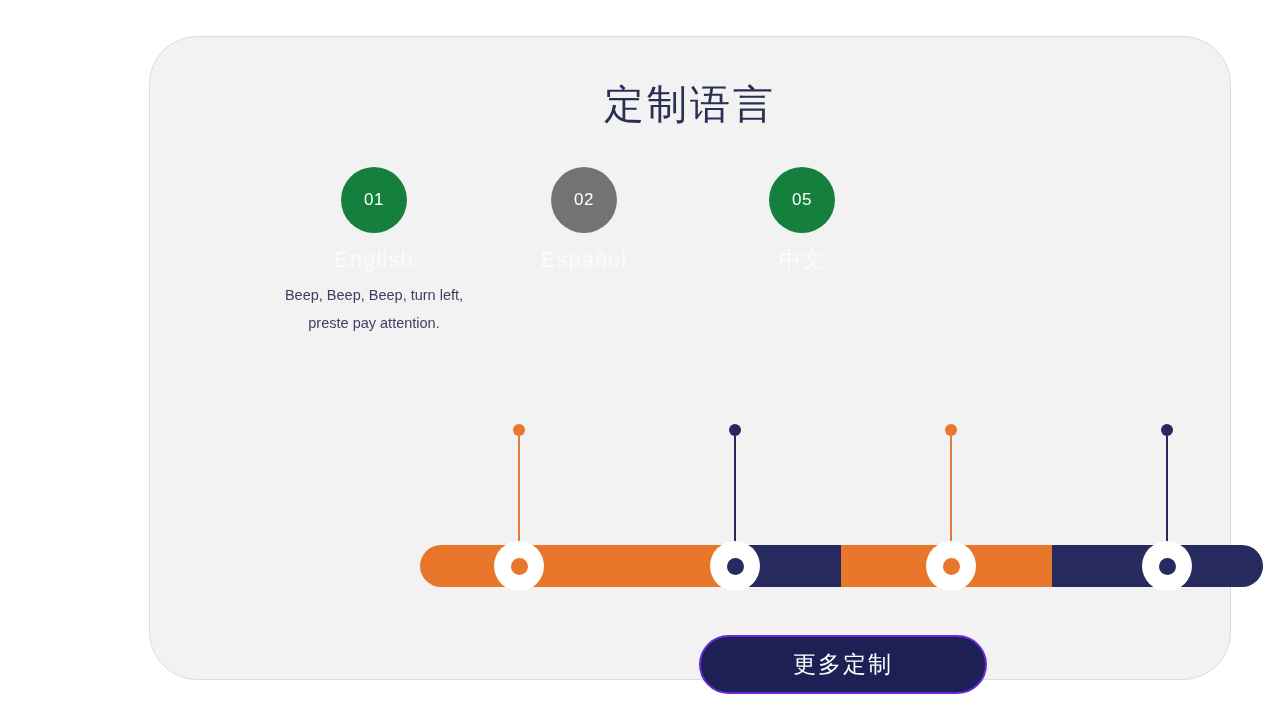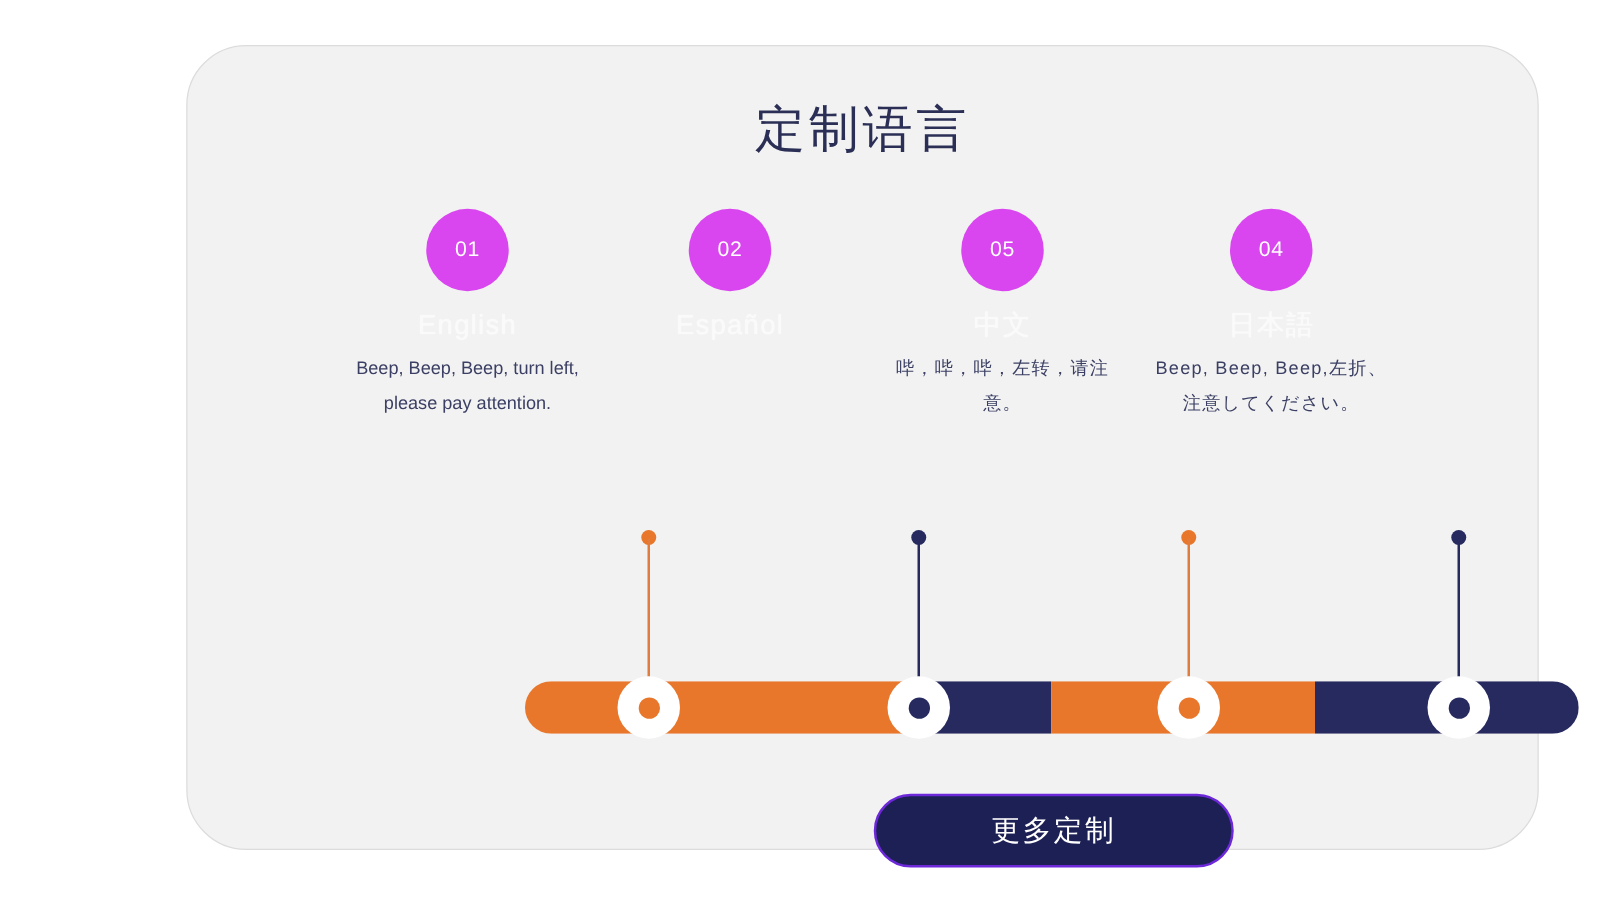--- a/index.html
+++ b/index.html
@@ -65,22 +65,22 @@
     border-radius: 50%;
     margin: 0 auto;
     display: flex;
     align-items: center;
     justify-content: center;
     color: #ffffff;
     font-size: 17px;
     letter-spacing: 0.5px;
     font-weight: 400;
   }
-  .num-circle.orange { background: #d946ef; }
-  .num-circle.navy   { background: #d946ef; }
+  .num-circle.orange { background: #15803d; }
+  .num-circle.navy   { background: #737373; }
 
   .lang-label {
     margin-top: 14px;
     font-size: 22px;
     line-height: 26px;
     color: #fafafa;
     letter-spacing: 1px;
     font-weight: 400;
     text-shadow: 0 0 1px rgba(255,255,255,0.9);
   }
@@ -193,45 +193,37 @@
 
   <div id="card">
 
     <div id="title">定制语言</div>
 
     <div class="col" id="col0">
       <div class="num-circle orange">
         <span>01</span>
       </div>
       <div class="lang-label">English</div>
-      <div class="phrase">Beep, Beep, Beep, turn left, please pay attention.</div>
+      <div class="phrase">Beep, Beep, Beep, turn left, preste pay attention.</div>
     </div>
 
     <div class="col" id="col1">
       <div class="num-circle navy">
         <span>02</span>
       </div>
       <div class="lang-label">Español</div>
     </div>
 
     <div class="col" id="col2">
       <div class="num-circle orange">
         <span>05</span>
       </div>
       <div class="lang-label">中文</div>
-      <div class="phrase cjk">哔，哔，哔，左转，请注意。</div>
-    </div>
-
-    <div class="col" id="col3">
-      <div class="num-circle navy">
-        <span>04</span>
-      </div>
-      <div class="lang-label">日本語</div>
-      <div class="phrase cjk">Beep, Beep, Beep,左折、注意してください。</div>
-    </div>
+    </div>
+
 
     <div class="stem orange" id="stem0">
       <div class="stem-dot"></div>
       <div class="stem-line"></div>
     </div>
     <div class="stem navy" id="stem1">
       <div class="stem-dot"></div>
       <div class="stem-line"></div>
     </div>
     <div class="stem orange" id="stem2">

